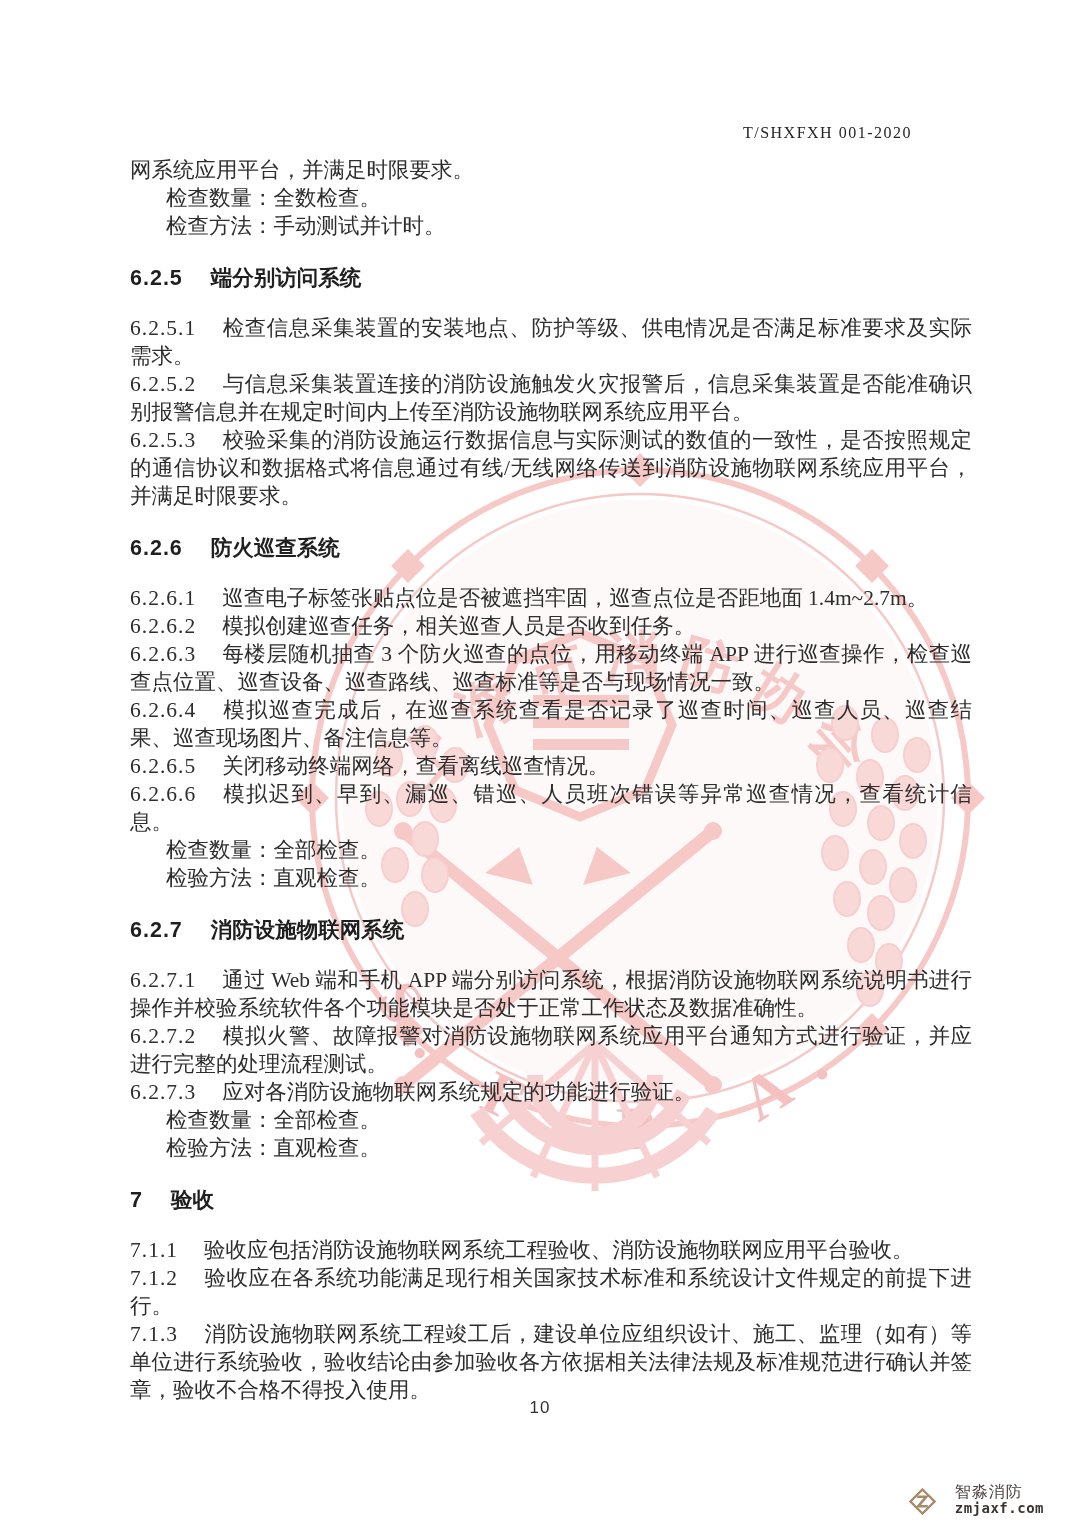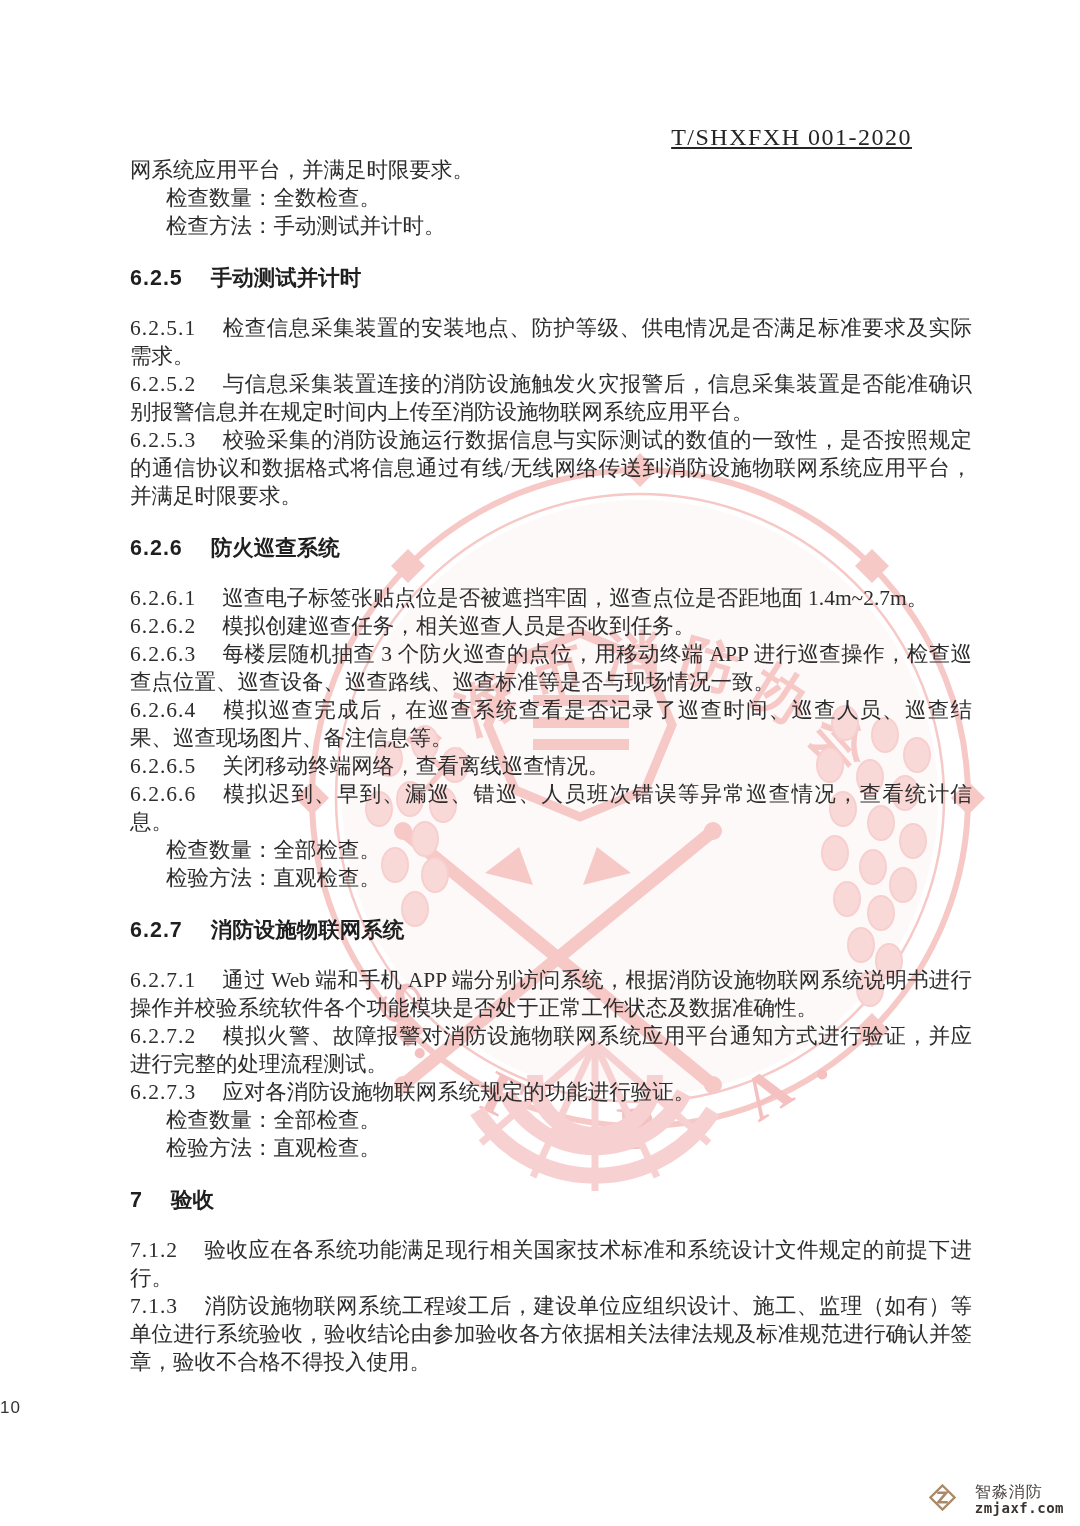--- a/index.html
+++ b/index.html
@@ -7,23 +7,22 @@
     position:relative;
     width:1080px;height:1526px;
     background:#ffffff;
     overflow:hidden;
     font-family:"Liberation Serif","DejaVu Serif",serif;
     color:#2d2d2d;
   }
   
   .header-code{
     position:absolute;top:124px;right:168px;
-    font-size:24px;letter-spacing:1.5px;color:#252525;
+    font-size:16px;letter-spacing:1.5px;color:#252525;
     font-family:"Liberation Serif","DejaVu Serif",serif;
-    text-decoration:underline;
   }
   
   .seal{
     position:absolute;left:285px;top:443px;
     width:710px;height:760px;
     pointer-events:none;
   }
   
   .doc-body{
     position:absolute;left:130px;top:156px;width:842px;
@@ -36,27 +35,27 @@
   .clause-number{display:inline-block;margin-right:26px;letter-spacing:1px;white-space:nowrap;}
   .heading{
     margin:24px 0 22px;
     font-family:"Liberation Sans","DejaVu Sans",sans-serif;
     font-weight:bold;font-size:21.5px;color:#1f1f1f;
   }
   .heading .clause-number{font-weight:bold;margin-right:28px;}
   
   .page-number{
     position:absolute;top:1398px;left:0;width:100%;
-    font-size:17px;color:#333;
+    text-align:center;font-size:17px;color:#333;
     font-family:"Liberation Sans","DejaVu Sans",sans-serif;letter-spacing:1px;
   }
   
   .site-logo{
-    position:absolute;right:16px;top:1484px;
-    display:flex;align-items:flex-start;gap:19px;
+    position:absolute;right:36px;top:1484px;
+    display:flex;align-items:flex-end;gap:19px;
   }
   .site-logo .texts{display:flex;flex-direction:column;line-height:1.05;}
   .logo-name{
     font-size:16px;color:#4a4340;letter-spacing:1px;
     font-family:"Liberation Sans","DejaVu Sans",sans-serif;
   }
   .logo-domain{
     font-size:14px;font-weight:bold;color:#3a3430;letter-spacing:.5px;
     font-family:"DejaVu Sans Mono","Liberation Mono",monospace;
   }
@@ -162,40 +161,41 @@
       </g>
     </g>
   </svg>
 
   <div class="header-code">T/SHXFXH 001-2020</div>
 
   <div class="doc-body">
       <p class="body-line"><span>网系统应用平台，并满足时限要求。</span></p>
       <p class="body-line indented"><span>检查数量：全数检查。</span></p>
       <p class="body-line indented"><span>检查方法：手动测试并计时。</span></p>
-      <div class="heading"><span class="clause-number">6.2.5</span><span>手动测试并计时</span></div>
+      <div class="heading"><span class="clause-number">6.2.5</span><span>端分别访问系统</span></div>
       <p class="clause"><span class="clause-number">6.2.5.1</span><span>检查信息采集装置的安装地点、防护等级、供电情况是否满足标准要求及实际需求。</span></p>
       <p class="clause"><span class="clause-number">6.2.5.2</span><span>与信息采集装置连接的消防设施触发火灾报警后，信息采集装置是否能准确识别报警信息并在规定时间内上传至消防设施物联网系统应用平台。</span></p>
       <p class="clause"><span class="clause-number">6.2.5.3</span><span>校验采集的消防设施运行数据信息与实际测试的数值的一致性，是否按照规定的通信协议和数据格式将信息通过有线/无线网络传送到消防设施物联网系统应用平台，并满足时限要求。</span></p>
       <div class="heading"><span class="clause-number">6.2.6</span><span>防火巡查系统</span></div>
       <p class="clause"><span class="clause-number">6.2.6.1</span><span>巡查电子标签张贴点位是否被遮挡牢固，巡查点位是否距地面 1.4m~2.7m。</span></p>
       <p class="clause"><span class="clause-number">6.2.6.2</span><span>模拟创建巡查任务，相关巡查人员是否收到任务。</span></p>
       <p class="clause"><span class="clause-number">6.2.6.3</span><span>每楼层随机抽查 3 个防火巡查的点位，用移动终端 APP 进行巡查操作，检查巡查点位置、巡查设备、巡查路线、巡查标准等是否与现场情况一致。</span></p>
       <p class="clause"><span class="clause-number">6.2.6.4</span><span>模拟巡查完成后，在巡查系统查看是否记录了巡查时间、巡查人员、巡查结果、巡查现场图片、备注信息等。</span></p>
       <p class="clause"><span class="clause-number">6.2.6.5</span><span>关闭移动终端网络，查看离线巡查情况。</span></p>
       <p class="clause"><span class="clause-number">6.2.6.6</span><span>模拟迟到、早到、漏巡、错巡、人员班次错误等异常巡查情况，查看统计信息。</span></p>
       <p class="body-line indented"><span>检查数量：全部检查。</span></p>
       <p class="body-line indented"><span>检验方法：直观检查。</span></p>
       <div class="heading"><span class="clause-number">6.2.7</span><span>消防设施物联网系统</span></div>
       <p class="clause"><span class="clause-number">6.2.7.1</span><span>通过 Web 端和手机 APP 端分别访问系统，根据消防设施物联网系统说明书进行操作并校验系统软件各个功能模块是否处于正常工作状态及数据准确性。</span></p>
       <p class="clause"><span class="clause-number">6.2.7.2</span><span>模拟火警、故障报警对消防设施物联网系统应用平台通知方式进行验证，并应进行完整的处理流程测试。</span></p>
       <p class="clause"><span class="clause-number">6.2.7.3</span><span>应对各消防设施物联网系统规定的功能进行验证。</span></p>
       <p class="body-line indented"><span>检查数量：全部检查。</span></p>
       <p class="body-line indented"><span>检验方法：直观检查。</span></p>
       <div class="heading"><span class="clause-number">7</span><span>验收</span></div>
+      <p class="clause"><span class="clause-number">7.1.1</span><span>验收应包括消防设施物联网系统工程验收、消防设施物联网应用平台验收。</span></p>
       <p class="clause"><span class="clause-number">7.1.2</span><span>验收应在各系统功能满足现行相关国家技术标准和系统设计文件规定的前提下进行。</span></p>
       <p class="clause"><span class="clause-number">7.1.3</span><span>消防设施物联网系统工程竣工后，建设单位应组织设计、施工、监理（如有）等单位进行系统验收，验收结论由参加验收各方依据相关法律法规及标准规范进行确认并签章，验收不合格不得投入使用。</span></p>
     </div>
 
   <div class="page-number">10</div>
 
   <div class="site-logo">
     <svg width="27" height="27" viewBox="0 0 28 28" aria-hidden="true">
       <path d="M14,1.5 L26.5,14 L14,26.5 L1.5,14 Z" fill="none" stroke="#a98a68" stroke-width="2.4"></path>
       <path d="M8.5,9 L18,9 L9.5,19 L19.5,19" fill="none" stroke="#a98a68" stroke-width="2.6"></path>

